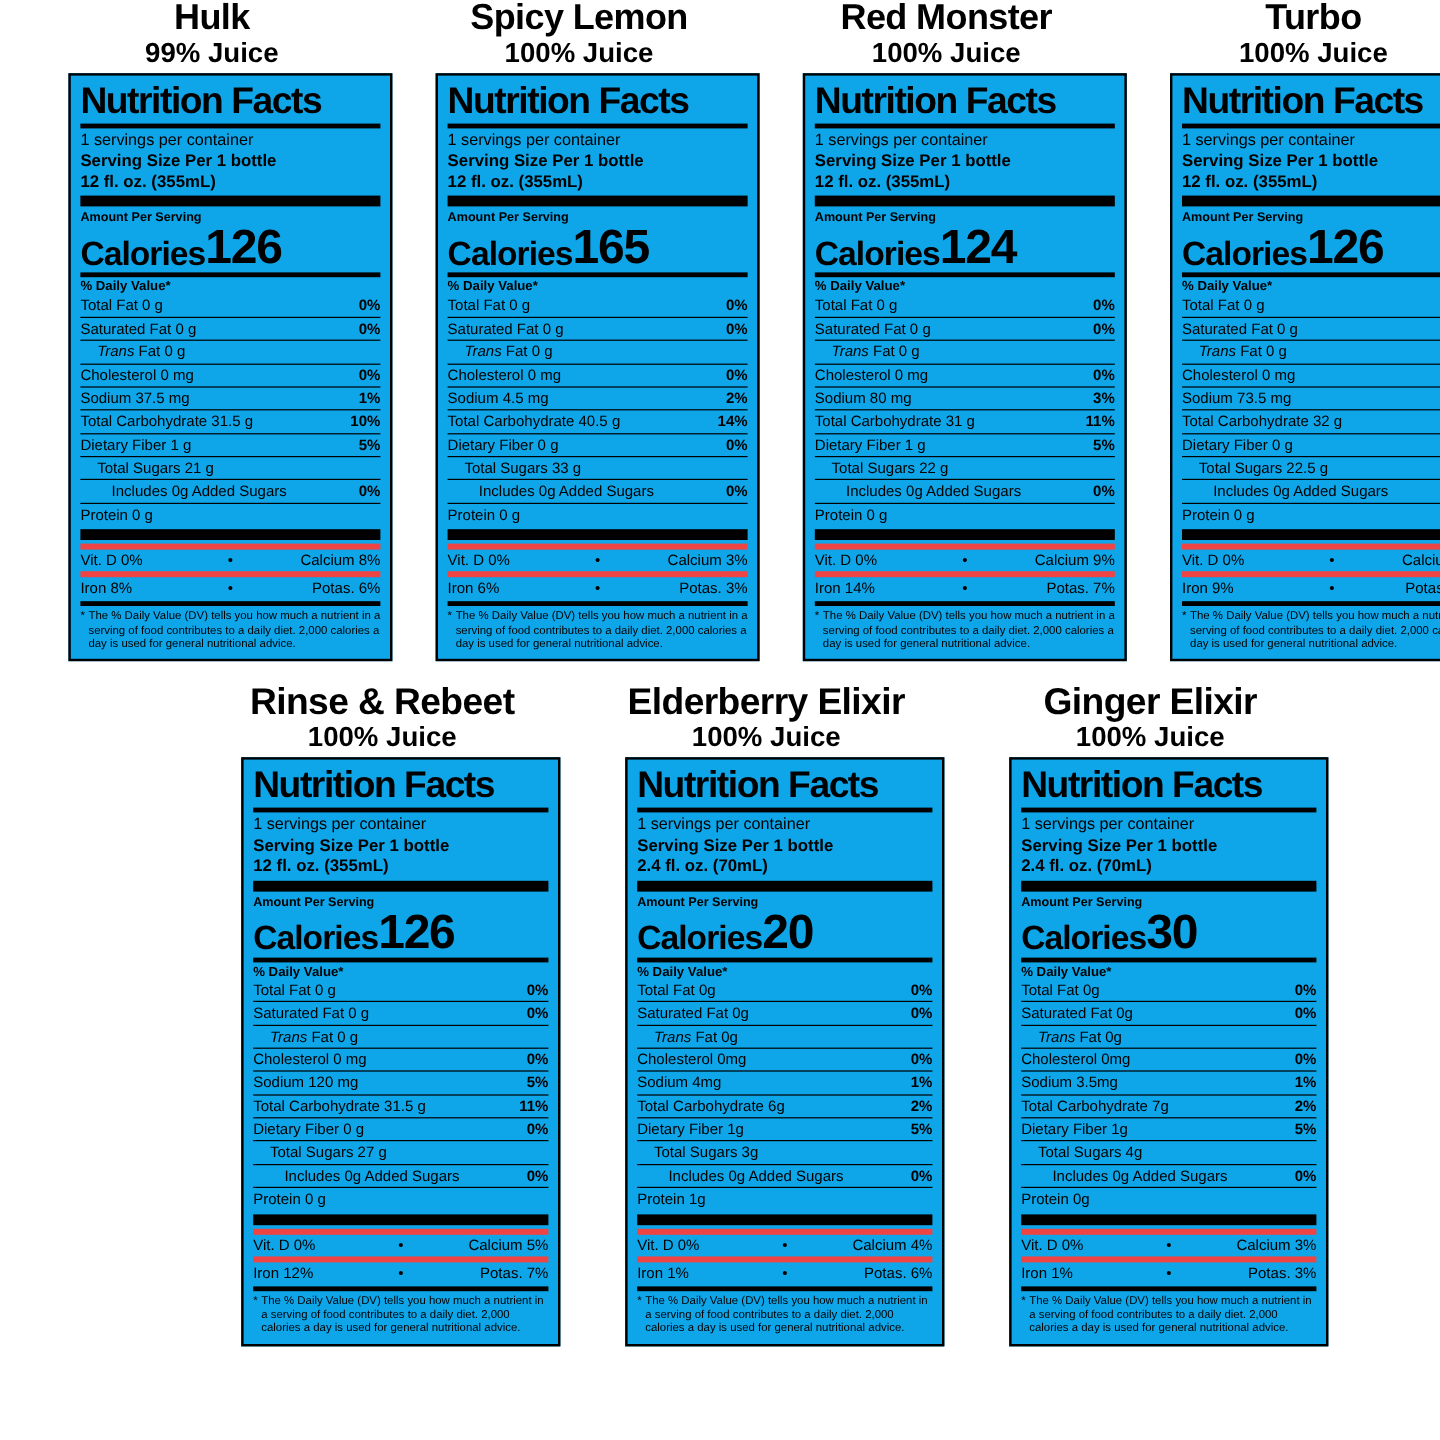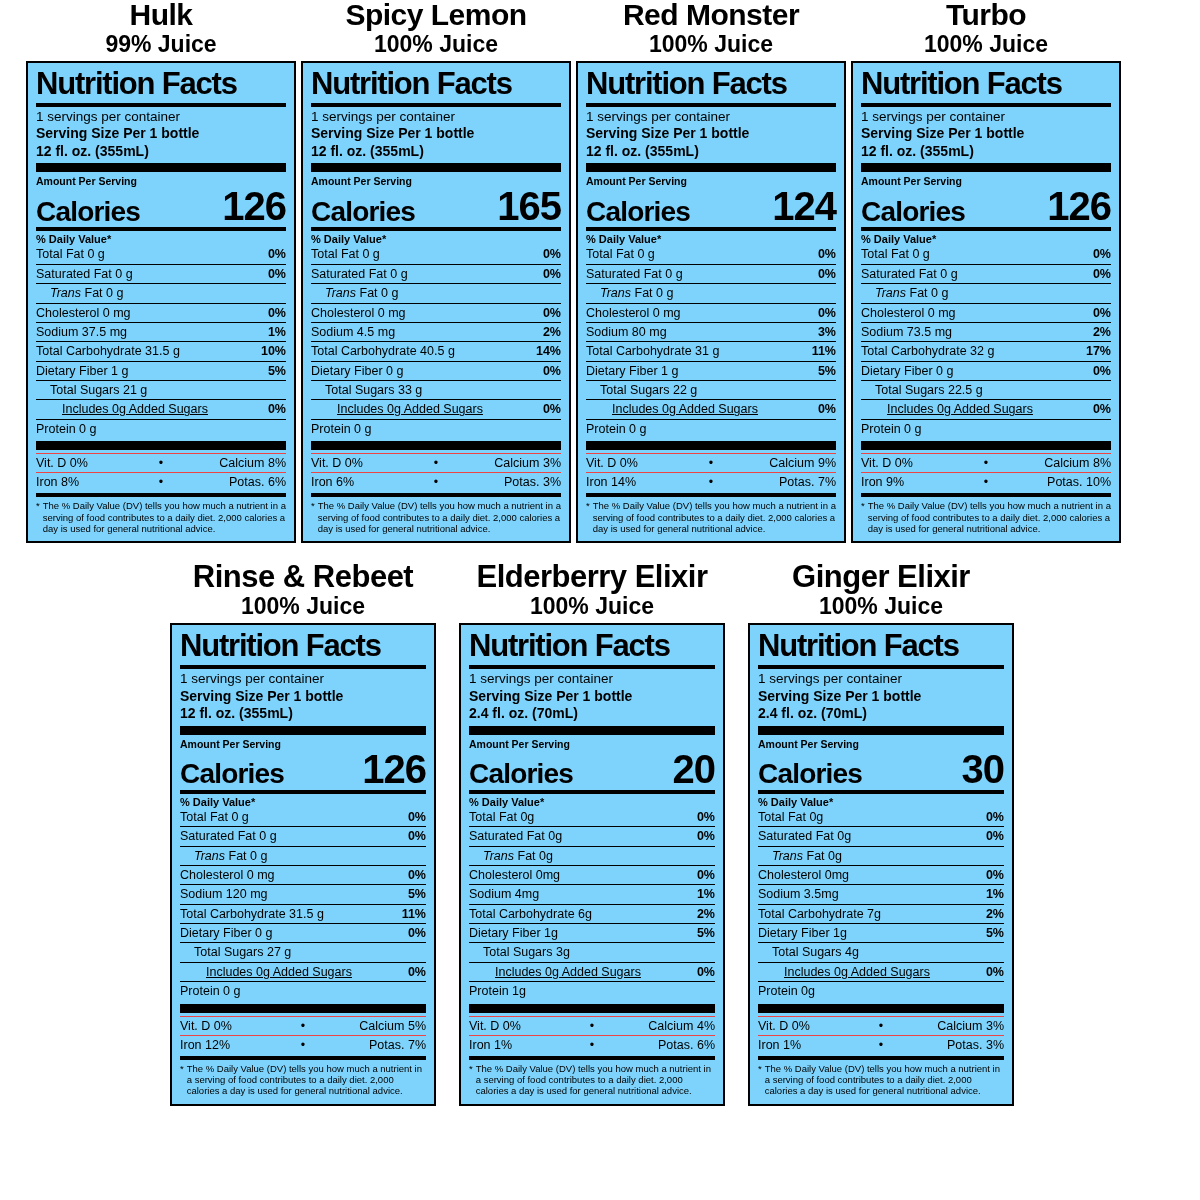--- a/index.html
+++ b/index.html
@@ -31,66 +31,67 @@
   .panel-title .juice {
     font-size: 23px;
     display: block;
     font-weight: bold;
     margin-bottom: 5px;
   }
 
   
   .nf {
     border: 2.5px solid #000;
-    background: #7dd3fc;
+    background: #0ea5e9;
     padding: 5px 8px 7px 8px;
+    margin-left: 31px;
   }
   .nf-w1 { width: 270px; }      
   .nf-w2 { width: 266px; }      
 
   .nf-title {
     font-size: 31px;
     font-weight: bold;
     letter-spacing: -1.2px;
     line-height: 1.05;
     margin: 0 0 1px 0;
   }
   .rule-med  { border-bottom: 4px solid #000; margin: 2px 0; }
   .rule-thick{ border-bottom: 9px solid #000; margin: 3px 0; }
 
   .servings { font-size: 13.5px; line-height: 1.25; }
   .serving-size { font-size: 14px; font-weight: bold; line-height: 1.25; }
 
   .amount-label { font-size: 10.5px; font-weight: bold; margin-top: 2px; }
   .cal-row {
-    display: flex; align-items: flex-end; justify-content: space-between;
+    display: flex; align-items: flex-end; justify-content: flex-start;
     line-height: 0.95;
   }
   .cal-word { font-size: 28px; font-weight: bold; letter-spacing: -0.8px; }
   .cal-num  { font-size: 40px; font-weight: bold; letter-spacing: -1px; }
 
   .dv-head { text-align: left; font-size: 11px; font-weight: bold; margin: 1px 0 0 0; }
 
   .line {
     display: flex; justify-content: space-between; align-items: baseline;
     font-size: 12.5px; padding: 2px 0 2px 0;
     border-top: 1px solid #000;
     line-height: 1.15;
   }
   .line.first { border-top: none; }
   .line b { font-weight: normal; }
   .line .ind1 { padding-left: 14px; }
-  .line .ind2 { padding-left: 26px; text-decoration: underline; }
+  .line .ind2 { padding-left: 26px; }
   .line .val { font-weight: bold; white-space: nowrap; }
   .italic { font-style: italic; }
 
   .vitrow {
     display: flex; align-items: baseline;
     font-size: 12.5px; padding: 2px 0;
-    border-top: 1px solid #ef4444;
+    border-top: 5px solid #ef4444;
   }
   .vitrow .a { flex: 1; text-align: left; }
   .vitrow .dot { width: 40px; text-align: center; }
   .vitrow .b { flex: 1; text-align: right; }
 
   .footnote {
     font-size: 9.5px; line-height: 1.2; margin-top: 3px;
     display: flex; gap: 3px;
   }
   .footnote .star { }

